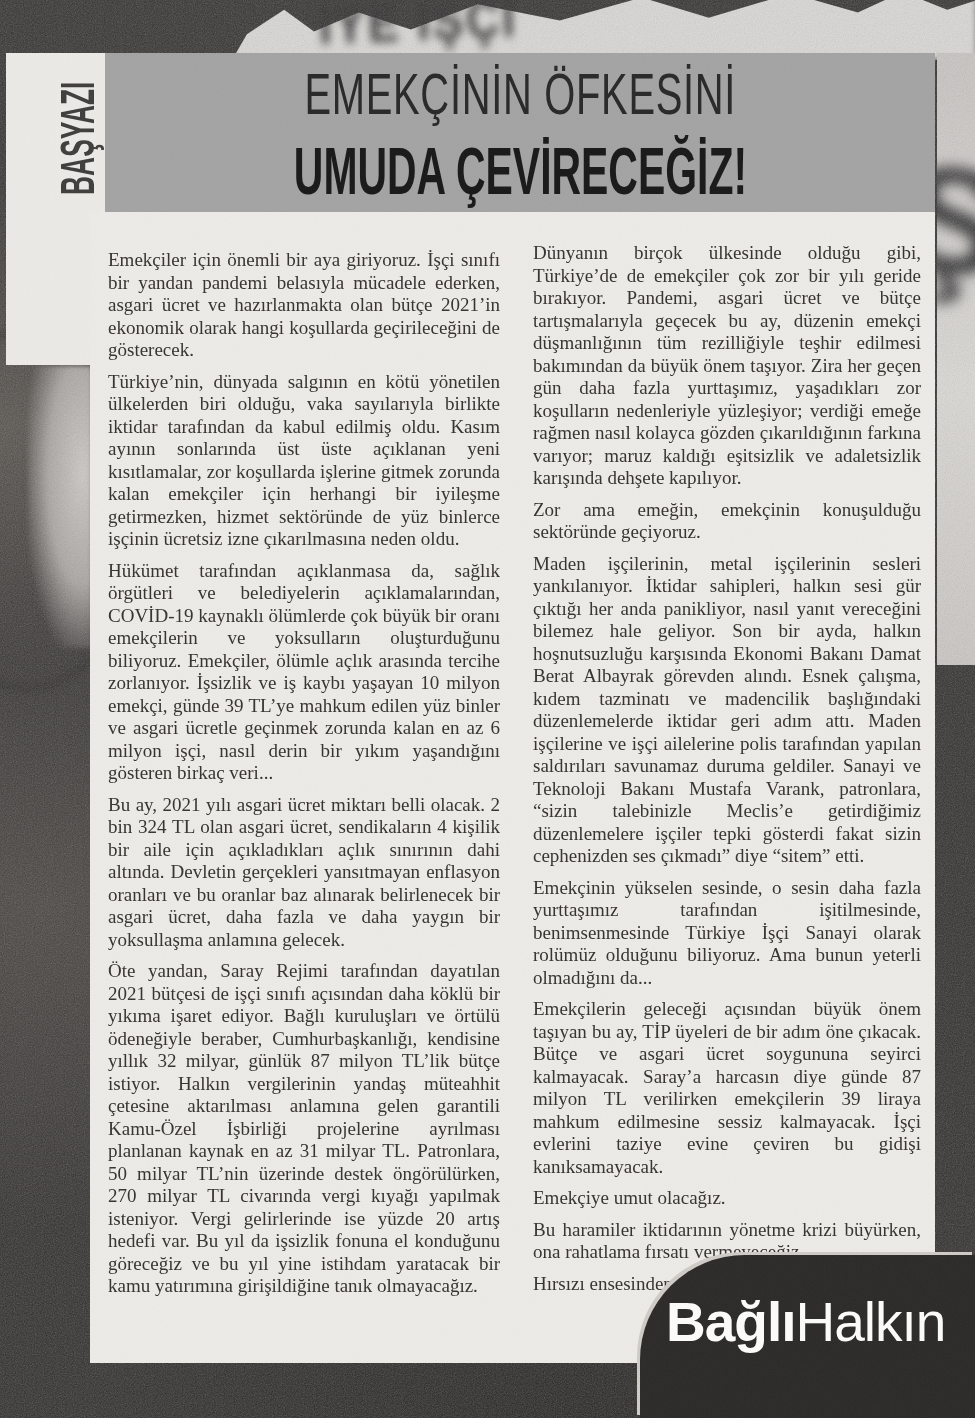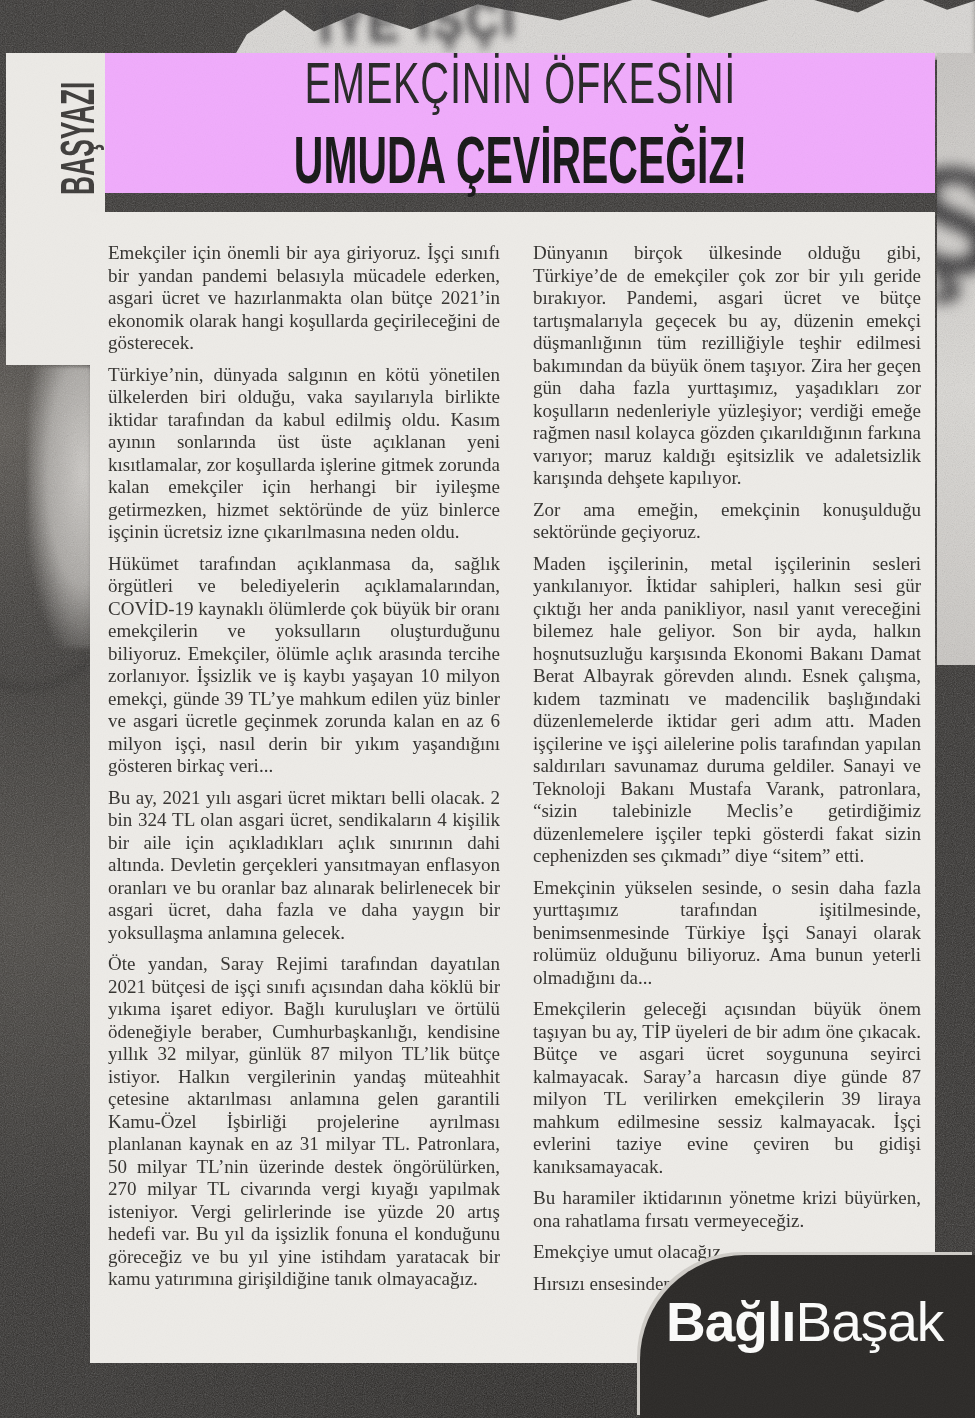--- a/index.html
+++ b/index.html
@@ -36,34 +36,34 @@
 
   
   .kicker-strip{position:absolute;left:6px;top:53px;width:99px;height:312px;
       background:#eceae6;z-index:2;}
   .kicker{position:absolute;left:48px;top:142px;transform-origin:0 0;
       transform:rotate(-90deg) scaleX(.55);
       font:700 48px/1 "Liberation Sans",sans-serif;color:#3f3d3b;
       white-space:nowrap;}
 
   
-  .banner{position:absolute;left:105px;top:53px;width:830px;height:140px;
-      background:#f0abfc;z-index:2;display:flex;flex-direction:column;
-      align-items:center;justify-content:flex-end;}
+  .banner{position:absolute;left:105px;top:53px;width:830px;height:159px;
+      background:#a3a3a3;z-index:2;display:flex;flex-direction:column;
+      align-items:center;justify-content:center;}
   .title1{font:400 57px/1 "Liberation Sans",sans-serif;color:#272727;
       transform:scaleX(.70);letter-spacing:1px;white-space:nowrap;margin-top:4px;}
   .title2{font:700 66px/1 "Liberation Sans",sans-serif;color:#171717;
       transform:scaleX(.62);white-space:nowrap;margin-top:15px;}
 
   
   .panel{position:absolute;left:90px;top:212px;width:845px;height:1151px;
       background:#edebe7;z-index:2;box-sizing:border-box;
       padding:30px 14px 0 18px;display:flex;gap:33px;}
   .col{box-sizing:border-box;}
-  .col-left{width:392px;}
+  .col-left{width:392px;margin-top:7px;}
   .col-right{width:388px;}
   .panel p{margin:0 0 9px 0;font:19px/22.5px "Liberation Serif",serif;
       color:#34322f;text-align:justify;}
 
   
   .corner{position:absolute;left:640px;top:1255px;width:335px;height:163px;
       background:#2b2927;z-index:3;border-top-left-radius:105px;
       box-shadow:-3px -3px 0 0 #cfccc7;}
   .logo{position:absolute;left:26px;top:40px;white-space:nowrap;
       font:700 55px/1 "Liberation Sans",sans-serif;color:#fcfcfb;
@@ -108,29 +108,29 @@
       <p>Hükümet tarafından açıklanmasa da, sağlık örgütleri ve belediyelerin açıklamalarından, COVİD-19 kaynaklı ölümlerde çok büyük bir oranı emekçilerin ve yoksulların oluşturduğunu biliyoruz. Emekçiler, ölümle açlık arasında tercihe zorlanıyor. İşsizlik ve iş kaybı yaşayan 10 milyon emekçi, günde 39 TL’ye mahkum edilen yüz binler ve asgari ücretle geçinmek zorunda kalan en az 6 milyon işçi, nasıl derin bir yıkım yaşandığını gösteren birkaç veri...</p>
       <p>Bu ay, 2021 yılı asgari ücret miktarı belli olacak. 2 bin 324 TL olan asgari ücret, sendikaların 4 kişilik bir aile için açıkladıkları açlık sınırının dahi altında. Devletin gerçekleri yansıtmayan enflasyon oranları ve bu oranlar baz alınarak belirlenecek bir asgari ücret, daha fazla ve daha yaygın bir yoksullaşma anlamına gelecek.</p>
       <p>Öte yandan, Saray Rejimi tarafından dayatılan 2021 bütçesi de işçi sınıfı açısından daha köklü bir yıkıma işaret ediyor. Bağlı kuruluşları ve örtülü ödeneğiyle beraber, Cumhurbaşkanlığı, kendisine yıllık 32 milyar, günlük 87 milyon TL’lik bütçe istiyor. Halkın vergilerinin yandaş müteahhit çetesine aktarılması anlamına gelen garantili Kamu-Özel İşbirliği projelerine ayrılması planlanan kaynak en az 31 milyar TL. Patronlara, 50 milyar TL’nin üzerinde destek öngörülürken, 270 milyar TL civarında vergi kıyağı yapılmak isteniyor. Vergi gelirlerinde ise yüzde 20 artış hedefi var. Bu yıl da işsizlik fonuna el konduğunu göreceğiz ve bu yıl yine istihdam yaratacak bir kamu yatırımına girişildiğine tanık olmayacağız.</p>
     </div>
     <div class="col col-right">
       <p>Dünyanın birçok ülkesinde olduğu gibi, Türkiye’de de emekçiler çok zor bir yılı geride bırakıyor. Pandemi, asgari ücret ve bütçe tartışmalarıyla geçecek bu ay, düzenin emekçi düşmanlığının tüm rezilliğiyle teşhir edilmesi bakımından da büyük önem taşıyor. Zira her geçen gün daha fazla yurttaşımız, yaşadıkları zor koşulların nedenleriyle yüzleşiyor; verdiği emeğe rağmen nasıl kolayca gözden çıkarıldığının farkına varıyor; maruz kaldığı eşitsizlik ve adaletsizlik karışında dehşete kapılıyor.</p>
       <p>Zor ama emeğin, emekçinin konuşulduğu sektöründe geçiyoruz.</p>
       <p>Maden işçilerinin, metal işçilerinin sesleri yankılanıyor. İktidar sahipleri, halkın sesi gür çıktığı her anda panikliyor, nasıl yanıt vereceğini bilemez hale geliyor. Son bir ayda, halkın hoşnutsuzluğu karşısında Ekonomi Bakanı Damat Berat Albayrak görevden alındı. Esnek çalışma, kıdem tazminatı ve madencilik başlığındaki düzenlemelerde iktidar geri adım attı. Maden işçilerine ve işçi ailelerine polis tarafından yapılan saldırıları savunamaz duruma geldiler. Sanayi ve Teknoloji Bakanı Mustafa Varank, patronlara, “sizin talebinizle Meclis’e getirdiğimiz düzenlemelere işçiler tepki gösterdi fakat sizin cephenizden ses çıkmadı” diye “sitem” etti.</p>
       <p>Emekçinin yükselen sesinde, o sesin daha fazla yurttaşımız tarafından işitilmesinde, benimsenmesinde Türkiye İşçi Sanayi olarak rolümüz olduğunu biliyoruz. Ama bunun yeterli olmadığını da...</p>
       <p>Emekçilerin geleceği açısından büyük önem taşıyan bu ay, TİP üyeleri de bir adım öne çıkacak. Bütçe ve asgari ücret soygununa seyirci kalmayacak. Saray’a harcasın diye günde 87 milyon TL verilirken emekçilerin 39 liraya mahkum edilmesine sessiz kalmayacak. İşçi evlerini taziye evine çeviren bu gidişi kanıksamayacak.</p>
+      <p>Emekçiye umut olacağız.</p>
       <p>Bu haramiler iktidarının yönetme krizi büyürken, ona rahatlama fırsatı vermeyeceğiz.</p>
-      <p>Emekçiye umut olacağız.</p>
       <p>Hırsızı ensesinden tuttuk, soygunu durduracağız!</p>
     </div>
   </div>
 
   <div class="corner">
     <div class="logo">
-      <span class="logo-bold">Bağlı</span><span class="logo-regular">Başak</span>
+      <span class="logo-bold">Bağlı</span><span class="logo-regular">Halkın</span>
     </div>
   </div>
 
   <svg class="noise noise-global" width="975" height="1418">
     <rect width="100%" height="100%" filter="url(#grain)"></rect>
   </svg>
 
 </div>
 
 </body></html>

